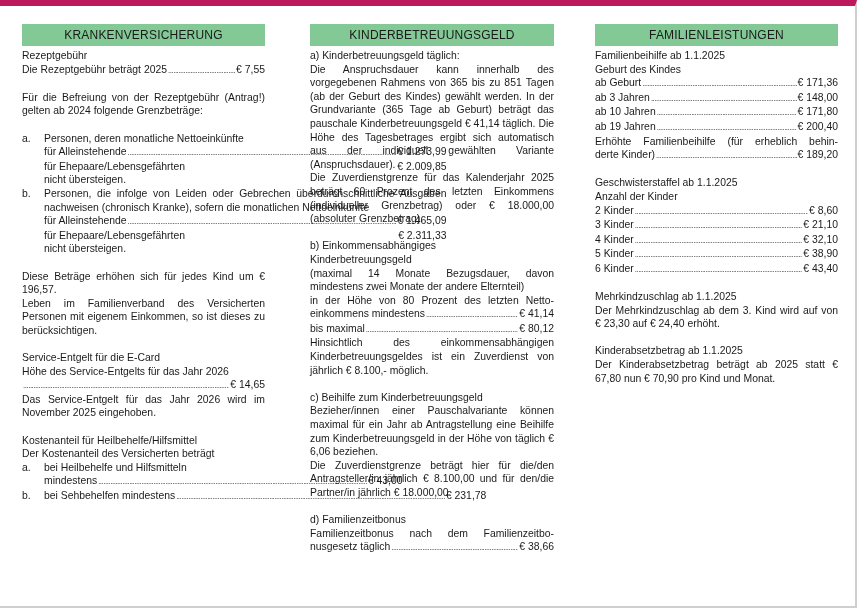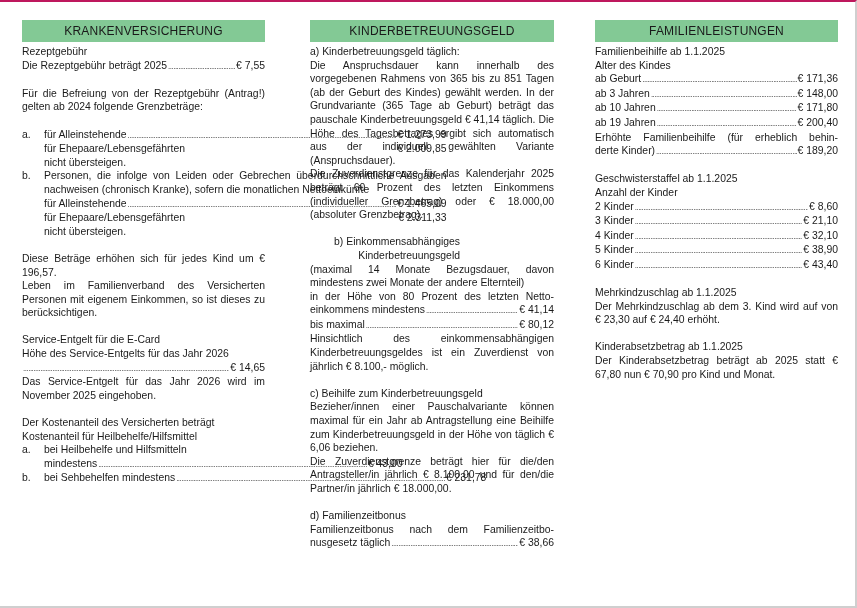--- a/index.html
+++ b/index.html
@@ -2,21 +2,21 @@
 <html><head>
 <meta charset="utf-8">
 <style>
   html, body { margin:0; padding:0; }
   body {
     width:857px; height:608px; background:#ffffff; overflow:hidden;
     font-family:"Liberation Sans", sans-serif; color:#1a1a1a;
   }
   .page {
     position:relative; width:855px; height:606px;
-    border-top:2px solid #be185d; border-right:2px solid #cfcfcf; border-bottom:2px solid #cfcfcf;
+    border-top:6px solid #be185d; border-right:2px solid #cfcfcf; border-bottom:2px solid #cfcfcf;
     box-sizing:border-box; width:857px; height:608px;
   }
   .col { position:absolute; top:18px; font-size:10.4px; line-height:13.6px; }
   .col1 { left:22px; width:243px; }
   .col2 { left:310px; width:244px; }
   .col3 { left:595px; width:243px; }
   .hdr {
     background:#83c995; height:22px; line-height:22px; text-align:center;
     font-size:12px; letter-spacing:0.2px; margin-bottom:3px; color:#1a1a1a;
   }
@@ -47,20 +47,21 @@
       <span class="lbl">Die Rezeptgebühr beträgt 2025</span>
       <span class="dots"></span>
       <span class="val">€ 7,55</span>
     </div>
     <div class="gap"></div>
     <p class="p">Für die Befreiung von der Rezeptgebühr (Antrag!) gelten ab 2024 folgende Grenzbeträge:</p>
     <div class="gap"></div>
     <div class="item">
       <span class="mk">a.</span>
       <div class="body">
+        <p class="p">Personen, deren monatliche Nettoeinkünfte</p>
         <div class="dl">
           <span class="lbl">für Alleinstehende</span>
           <span class="dots"></span>
           <span class="val">€ 1.273,99</span>
         </div>
         <div class="spread">
           <span>für Ehepaare/Lebensgefährten</span>
           <span>€ 2.009,85</span>
         </div>
         <div>nicht übersteigen.</div>
@@ -87,22 +88,22 @@
     <p class="p">Leben im Familienverband des Versicherten Personen mit eigenem Einkommen, so ist dieses zu berücksichtigen.</p>
     <div class="gap"></div>
     <div class="p">Service-Entgelt für die E-Card</div>
     <p class="p">Höhe des Service-Entgelts für das Jahr 2026</p>
     <div class="dl">
       <span class="dots"></span>
       <span class="val">€ 14,65</span>
     </div>
     <p class="p">Das Service-Entgelt für das Jahr 2026 wird im November 2025 eingehoben.</p>
     <div class="gap"></div>
+    <div class="p">Kostenanteil für Heilbehelfe/Hilfsmittel</div>
     <div class="p">Der Kostenanteil des Versicherten beträgt</div>
-    <div class="p">Kostenanteil für Heilbehelfe/Hilfsmittel</div>
     <div class="item">
       <span class="mk">a.</span>
       <div class="body">
         <div>bei Heilbehelfe und Hilfsmitteln</div>
         <div class="dl">
           <span class="lbl">mindestens</span>
           <span class="dots"></span>
           <span class="val">€ 43,00</span>
         </div>
       </div>
@@ -118,21 +119,21 @@
       </div>
     </div>
   </div>
 
   <div class="col col2">
     <div class="hdr">KINDERBETREUUNGSGELD</div>
     <div class="p">a) Kinderbetreuungsgeld täglich:</div>
     <p class="p">Die Anspruchsdauer kann innerhalb des vorgegebenen Rahmens von 365 bis zu 851 Tagen (ab der Geburt des Kindes) gewählt werden. In der Grundvariante (365 Tage ab Geburt) beträgt das pauschale Kinderbetreuungsgeld € 41,14 täglich. Die Höhe des Tagesbetrages ergibt sich automatisch aus der individuell gewählten Variante (Anspruchsdauer).</p>
     <p class="p">Die Zuverdienstgrenze für das Kalenderjahr 2025 beträgt 60 Prozent des letzten Einkommens (individueller Grenzbetrag) oder € 18.000,00 (absoluter Grenzbetrag).</p>
     <div class="gap"></div>
-    <p class="p" style="width:150px;text-align:right">b) Einkommensabhängiges Kinderbetreuungsgeld</p>
+    <p class="p" style="width:150px;text-align:left">b) Einkommensabhängiges Kinderbetreuungsgeld</p>
     <p class="p">(maximal 14 Monate Bezugsdauer, davon mindestens zwei Monate der andere Elternteil)</p>
     <div style="text-align:justify;text-align-last:justify">in der Höhe von 80 Prozent des letzten Netto-</div>
     <div class="dl">
       <span class="lbl">einkommens mindestens</span>
       <span class="dots"></span>
       <span class="val">€ 41,14</span>
     </div>
     <div class="dl">
       <span class="lbl">bis maximal</span>
       <span class="dots"></span>
@@ -149,21 +150,21 @@
     <div class="dl">
       <span class="lbl">nusgesetz täglich</span>
       <span class="dots"></span>
       <span class="val">€ 38,66</span>
     </div>
   </div>
 
   <div class="col col3">
     <div class="hdr">FAMILIENLEISTUNGEN</div>
     <div>Familienbeihilfe ab 1.1.2025</div>
-    <div>Alter des Kindes</div>
+    <div>Geburt des Kindes</div>
     <div id="fb-rows">
         <div class="dl">
           <span class="lbl">ab Geburt</span>
           <span class="dots"></span>
           <span class="val">€ 171,36</span>
         </div>
         <div class="dl">
           <span class="lbl">ab 3 Jahren</span>
           <span class="dots"></span>
           <span class="val">€ 148,00</span>

